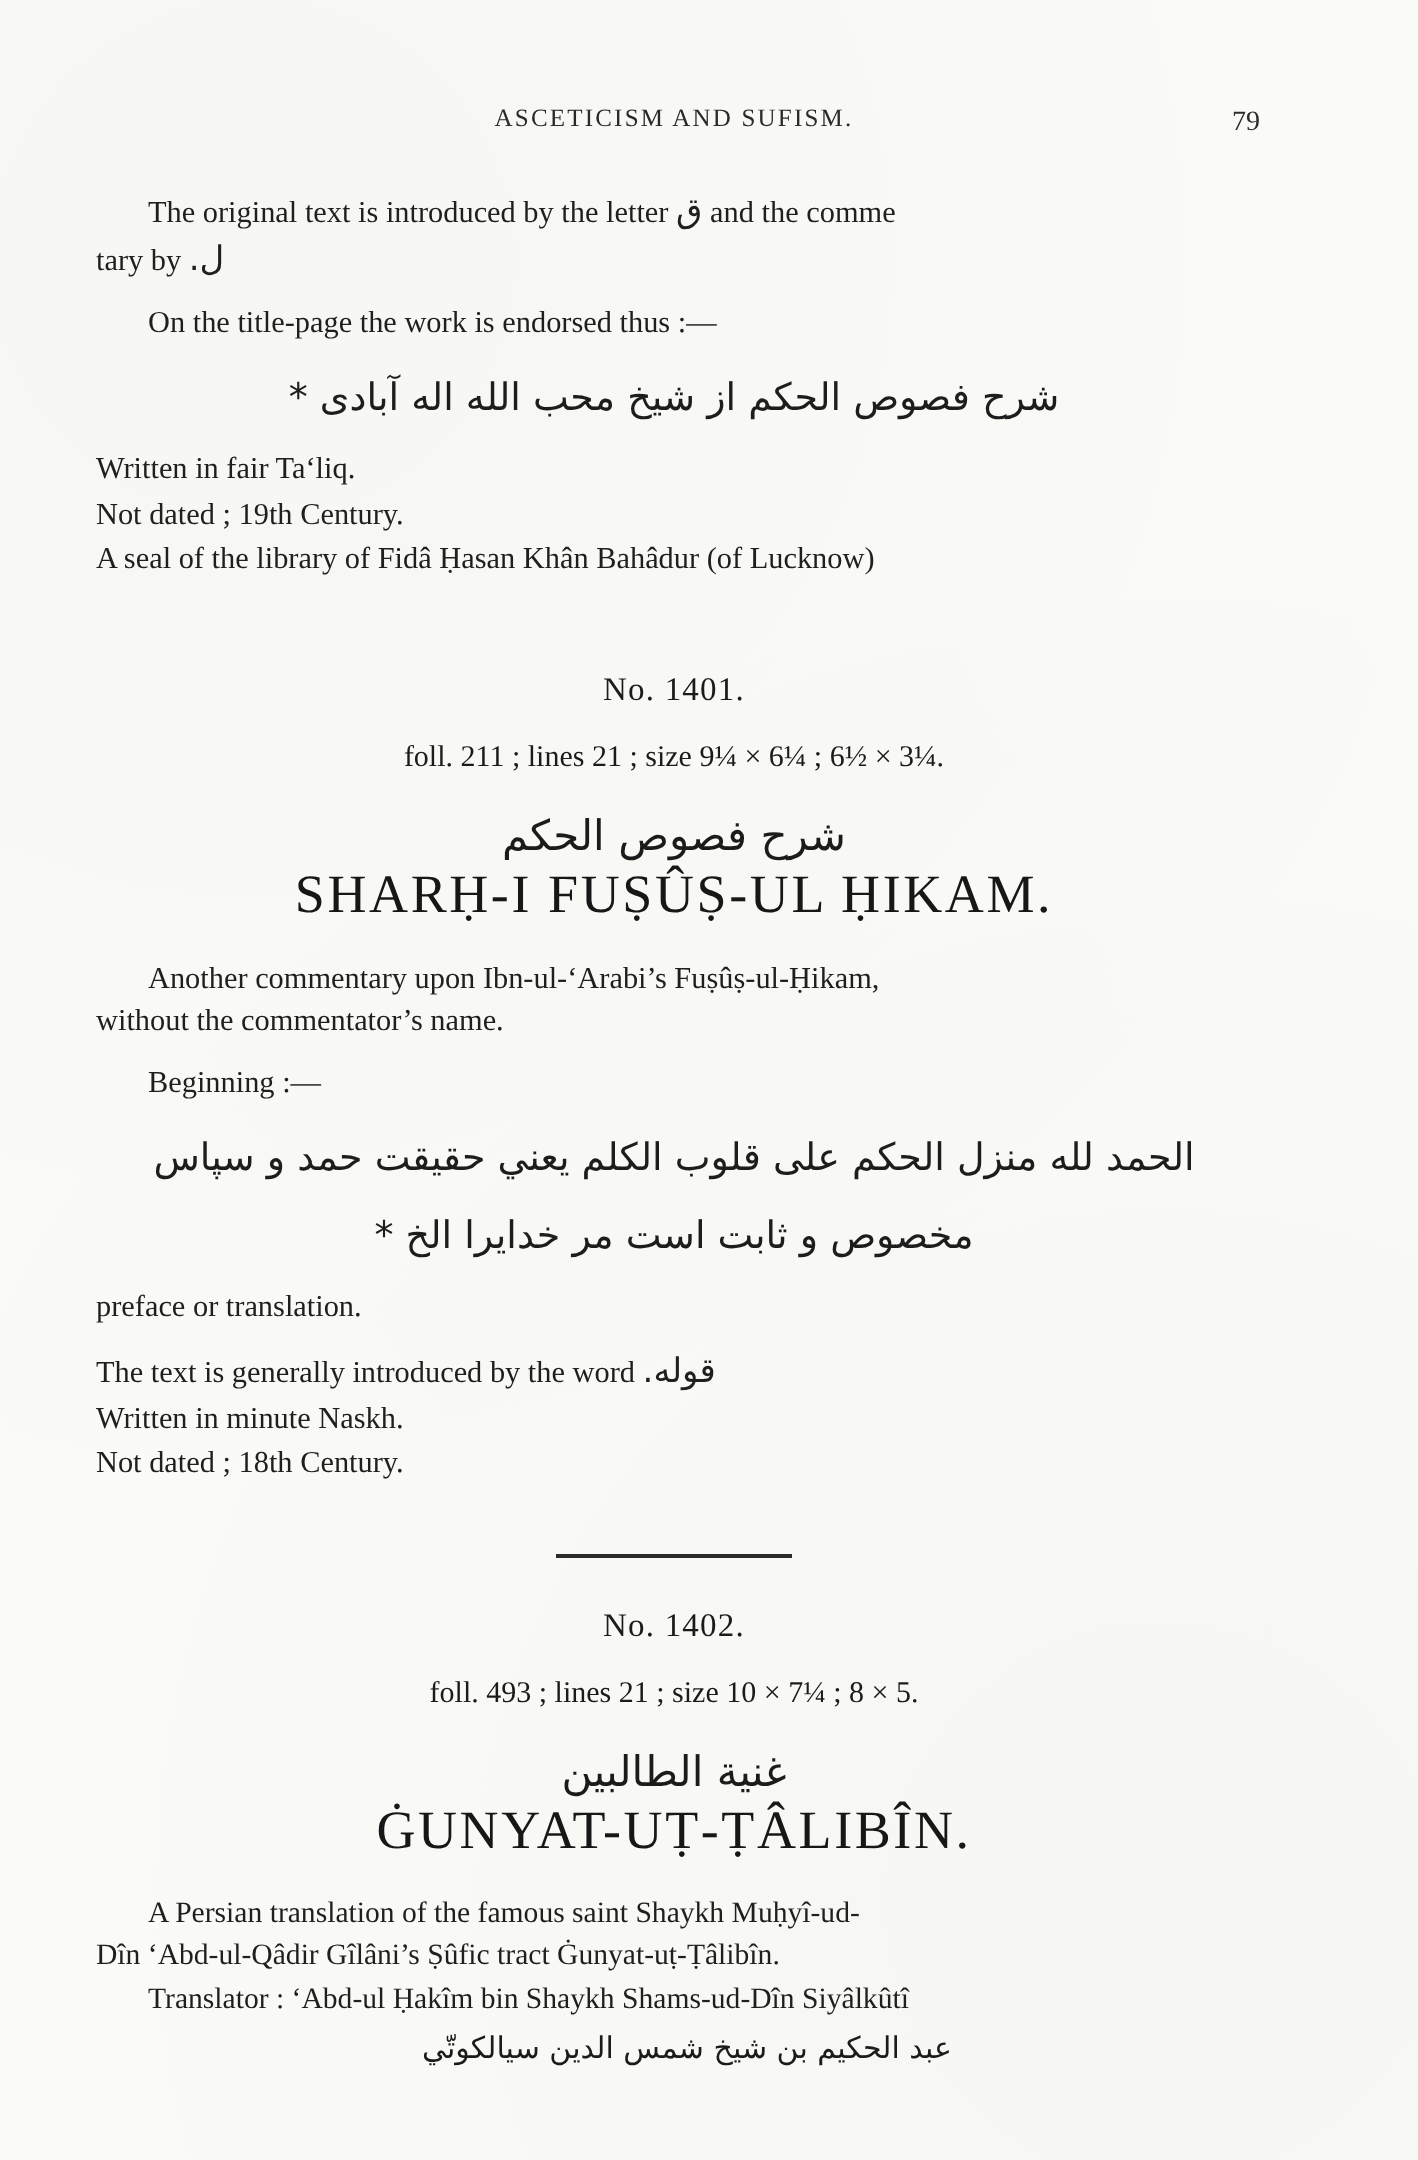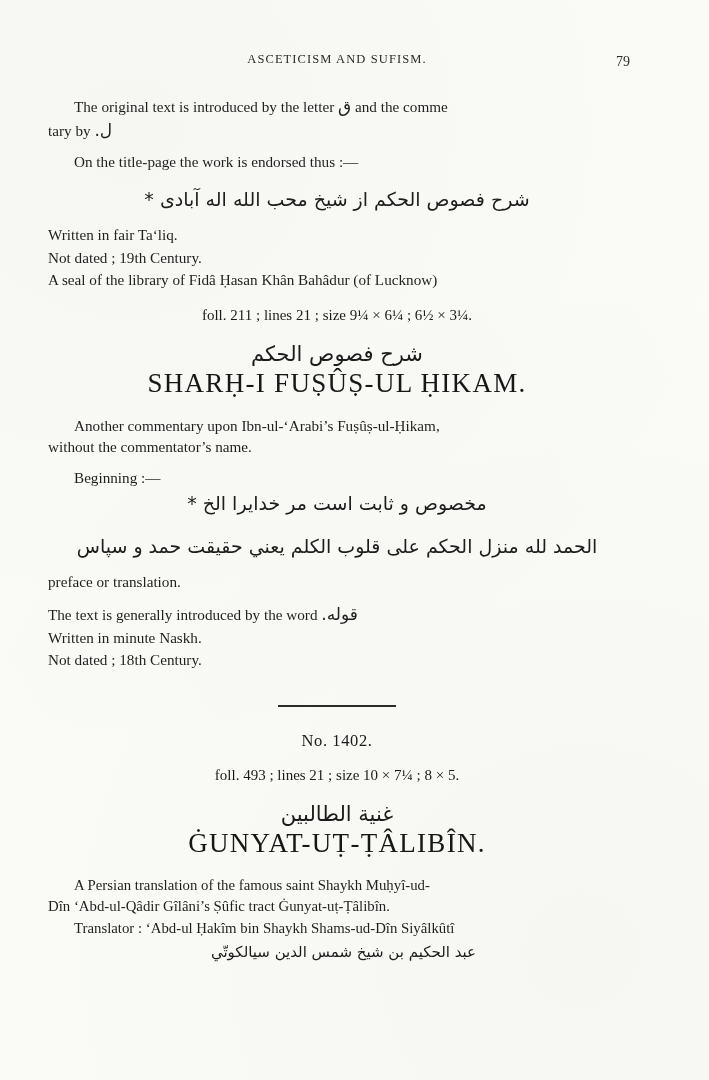--- a/index.html
+++ b/index.html
@@ -151,30 +151,31 @@
       <p class="indent block">On the title-page the work is endorsed thus :—</p>
 
       <div class="arabic">شرح فصوص الحكم از شيخ محب الله اله آبادى *</div>
 
       <p>Written in fair Ta‘liq.</p>
       <p class="tight">Not dated ; 19th Century.</p>
       <p class="tight">A seal of the library of Fidâ Ḥasan Khân Bahâdur (of Lucknow)</p>
     </div>
 
     <div>
+      <div class="sec-no">No. 1401.</div>
       <div class="sec-meta">foll. 211 ; lines 21 ; size 9¼ × 6¼ ;  6½ × 3¼.</div>
       <div class="heading-ar">شرح فصوص الحكم</div>
       <div class="heading-lat">SHARḤ-I FUṢÛṢ-UL ḤIKAM.</div>
 
       <p class="indent body-para">Another commentary upon Ibn-ul-‘Arabi’s Fuṣûṣ-ul-Ḥikam,</p>
       <p>without the commentator’s name.</p>
       <p class="indent block">Beginning :—</p>
 
+      <div class="arabic">الحمد لله منزل الحكم على قلوب الكلم يعني حقيقت حمد و سپاس</div>
       <div class="arabic" style="margin-top:-2px;">مخصوص و ثابت است مر خدايرا الخ *</div>
-      <div class="arabic">الحمد لله منزل الحكم على قلوب الكلم يعني حقيقت حمد و سپاس</div>
 
       <p>preface or translation.</p>
 
       <p class="block">
         <span>The text is generally introduced by the word</span>
         <span class="arabic-inline">قوله.</span>
       </p>
       <p class="tight">Written in minute Naskh.</p>
       <p class="tight">Not dated ; 18th Century.</p>
     </div>

